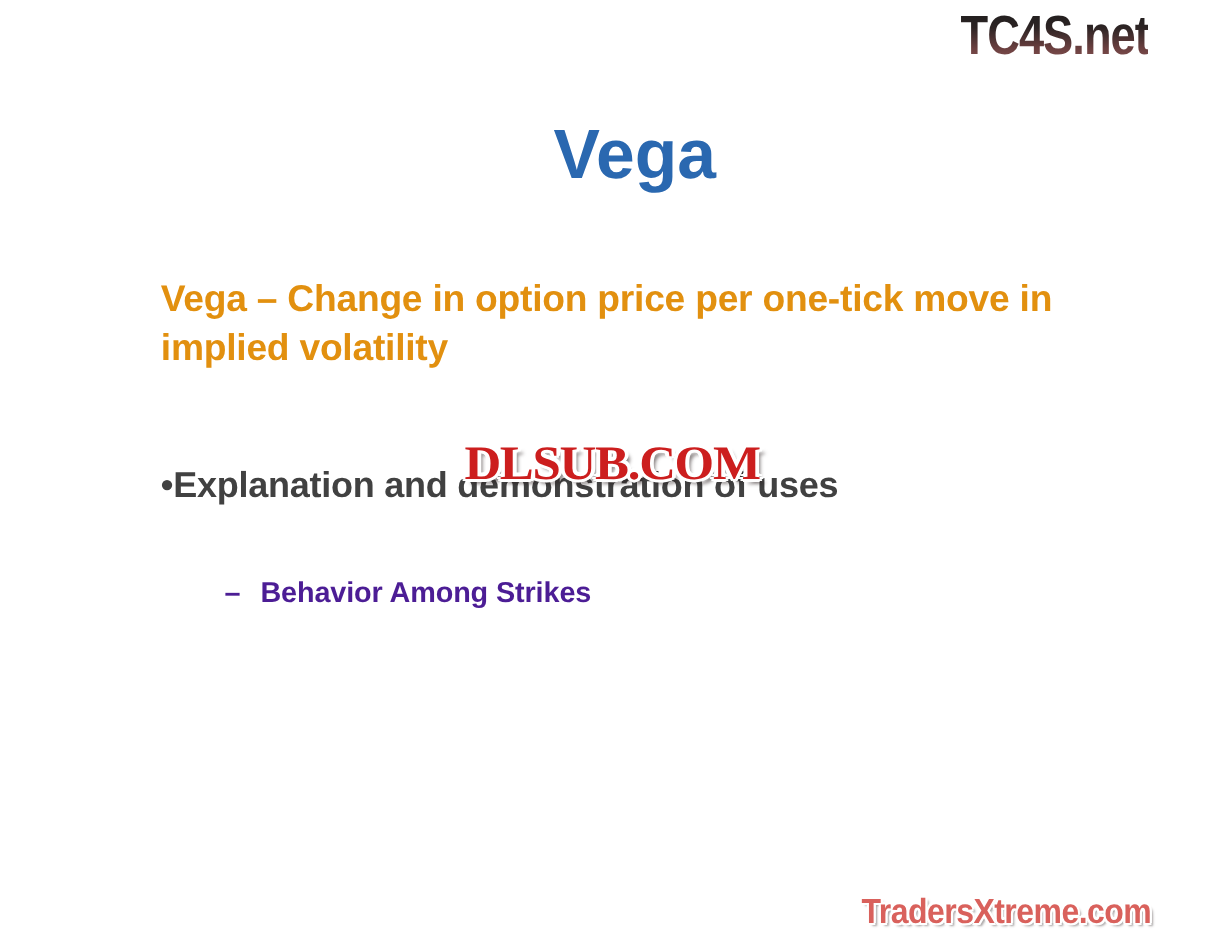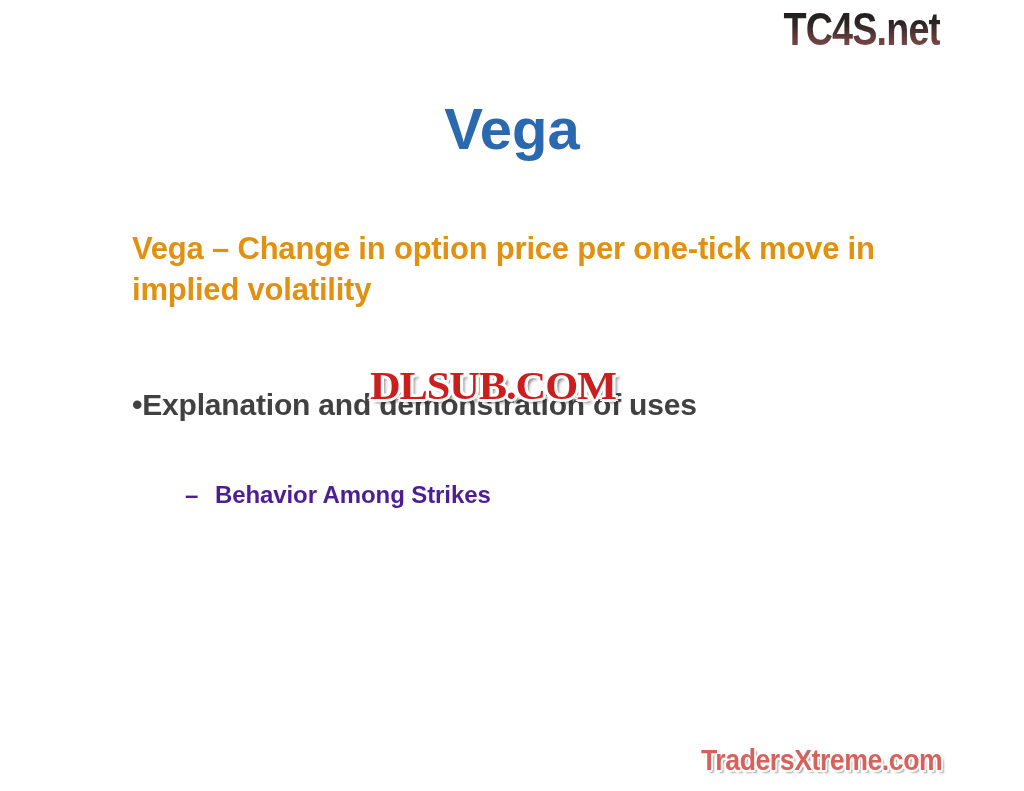--- a/index.html
+++ b/index.html
@@ -10,20 +10,21 @@
   }
   body {
     font-family: "Liberation Sans", sans-serif;
   }
   .slide {
     position: relative;
     width: 952px;
     height: 791px;
     background: #ffffff;
     overflow: hidden;
+    margin-left: 17px;
   }
 
   
   .brand-logo {
     position: absolute;
     top: 3px;
     right: 12px;
     font-family: "Liberation Sans Narrow", "Liberation Sans", sans-serif;
     font-weight: bold;
     font-size: 46px;
@@ -49,21 +50,21 @@
     text-align: center;
     font-size: 58px;
     font-weight: bold;
     color: #2a68b0;
     letter-spacing: 0px;
   }
 
   
   .body-block {
     position: absolute;
-    left: 132px;
+    left: 117px;
     top: 228px;
     width: 790px;
   }
 
   .lead {
     color: #e2900f;
     font-weight: bold;
     font-size: 31px;
     line-height: 41px;
     width: 760px;

